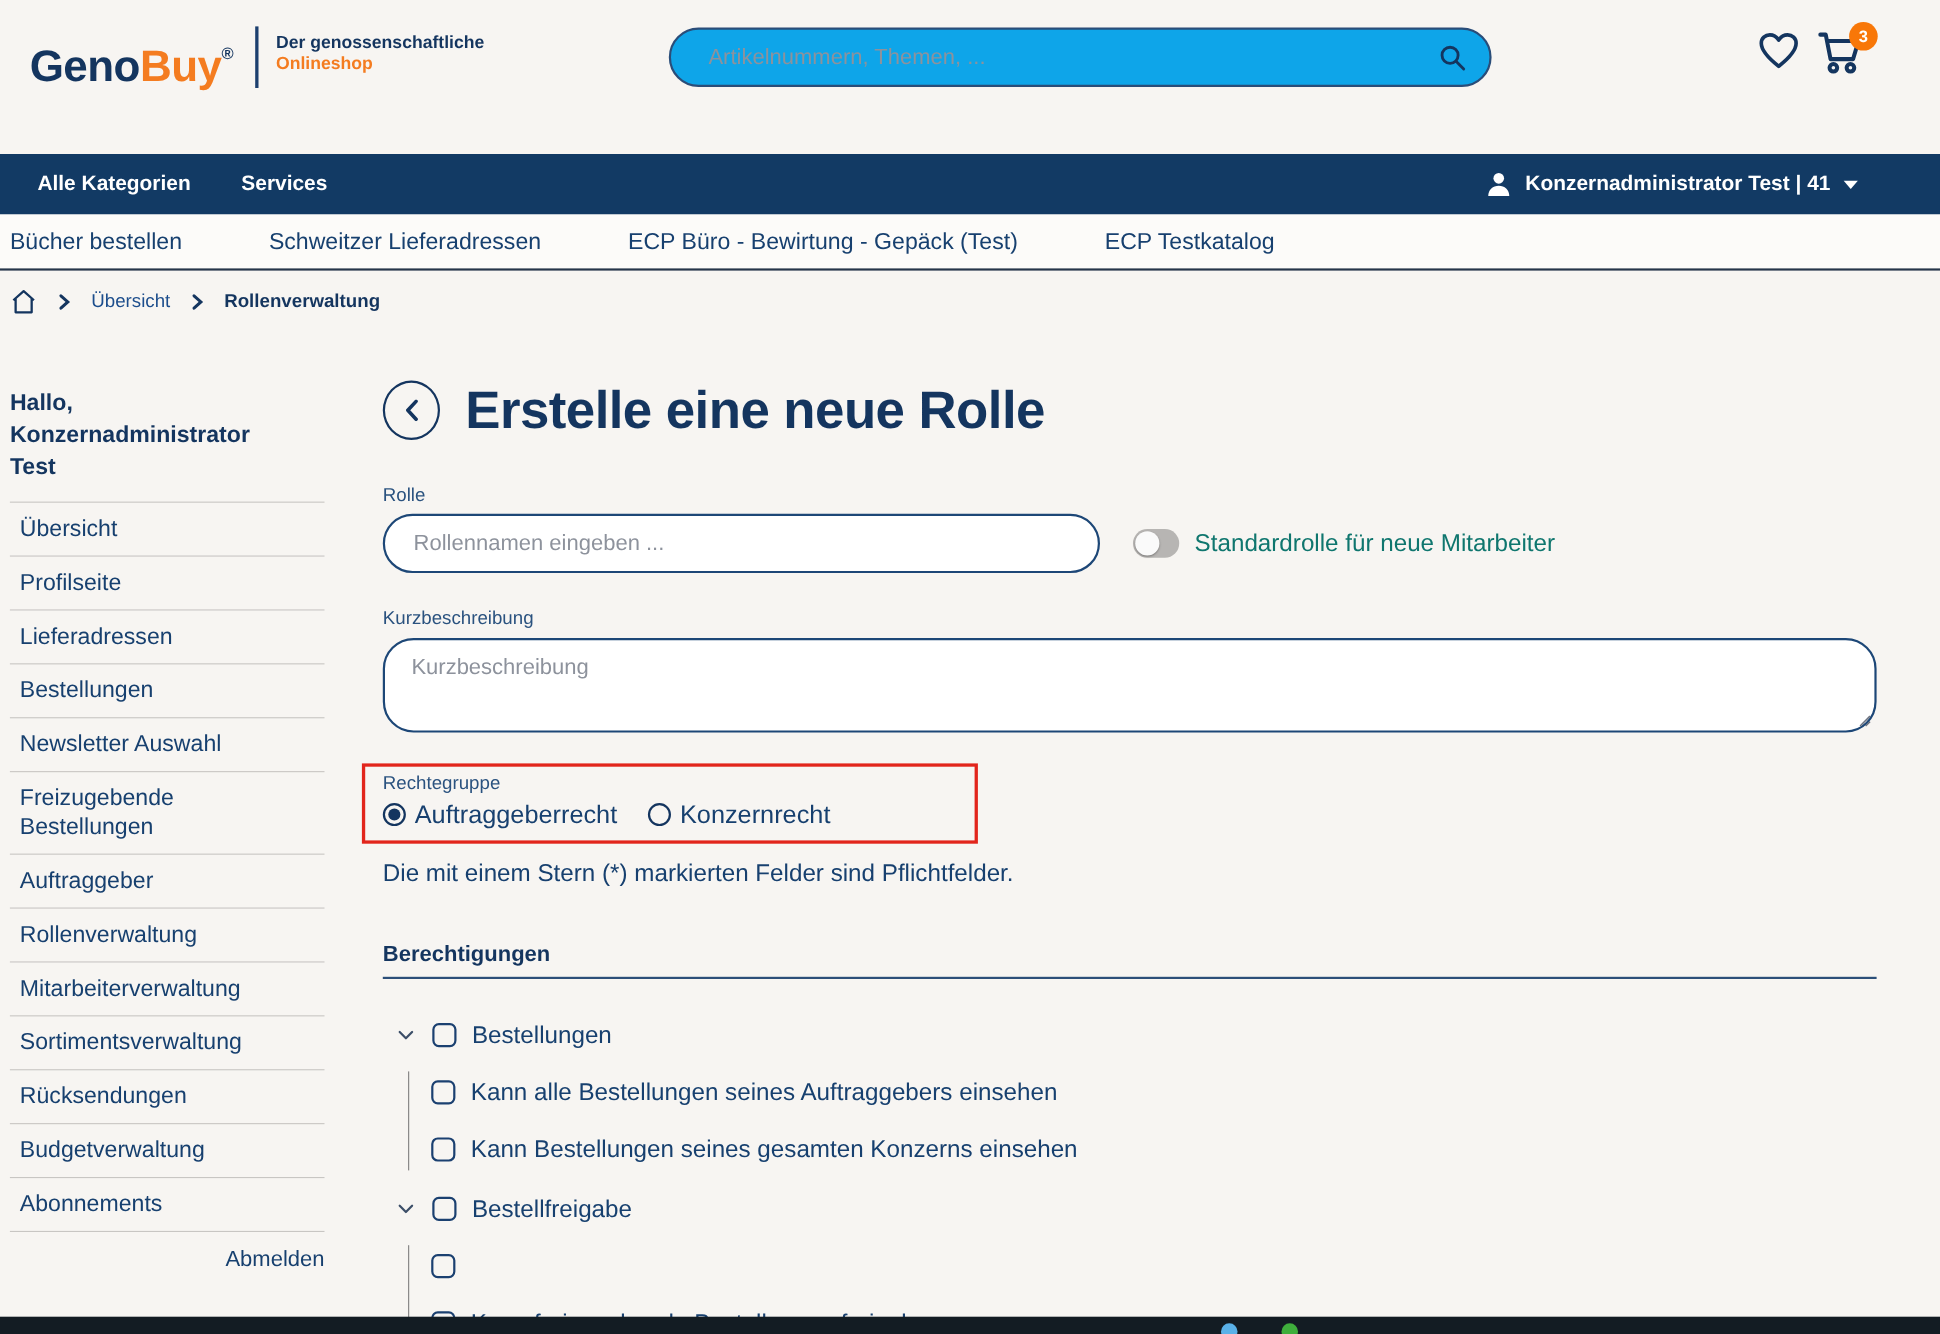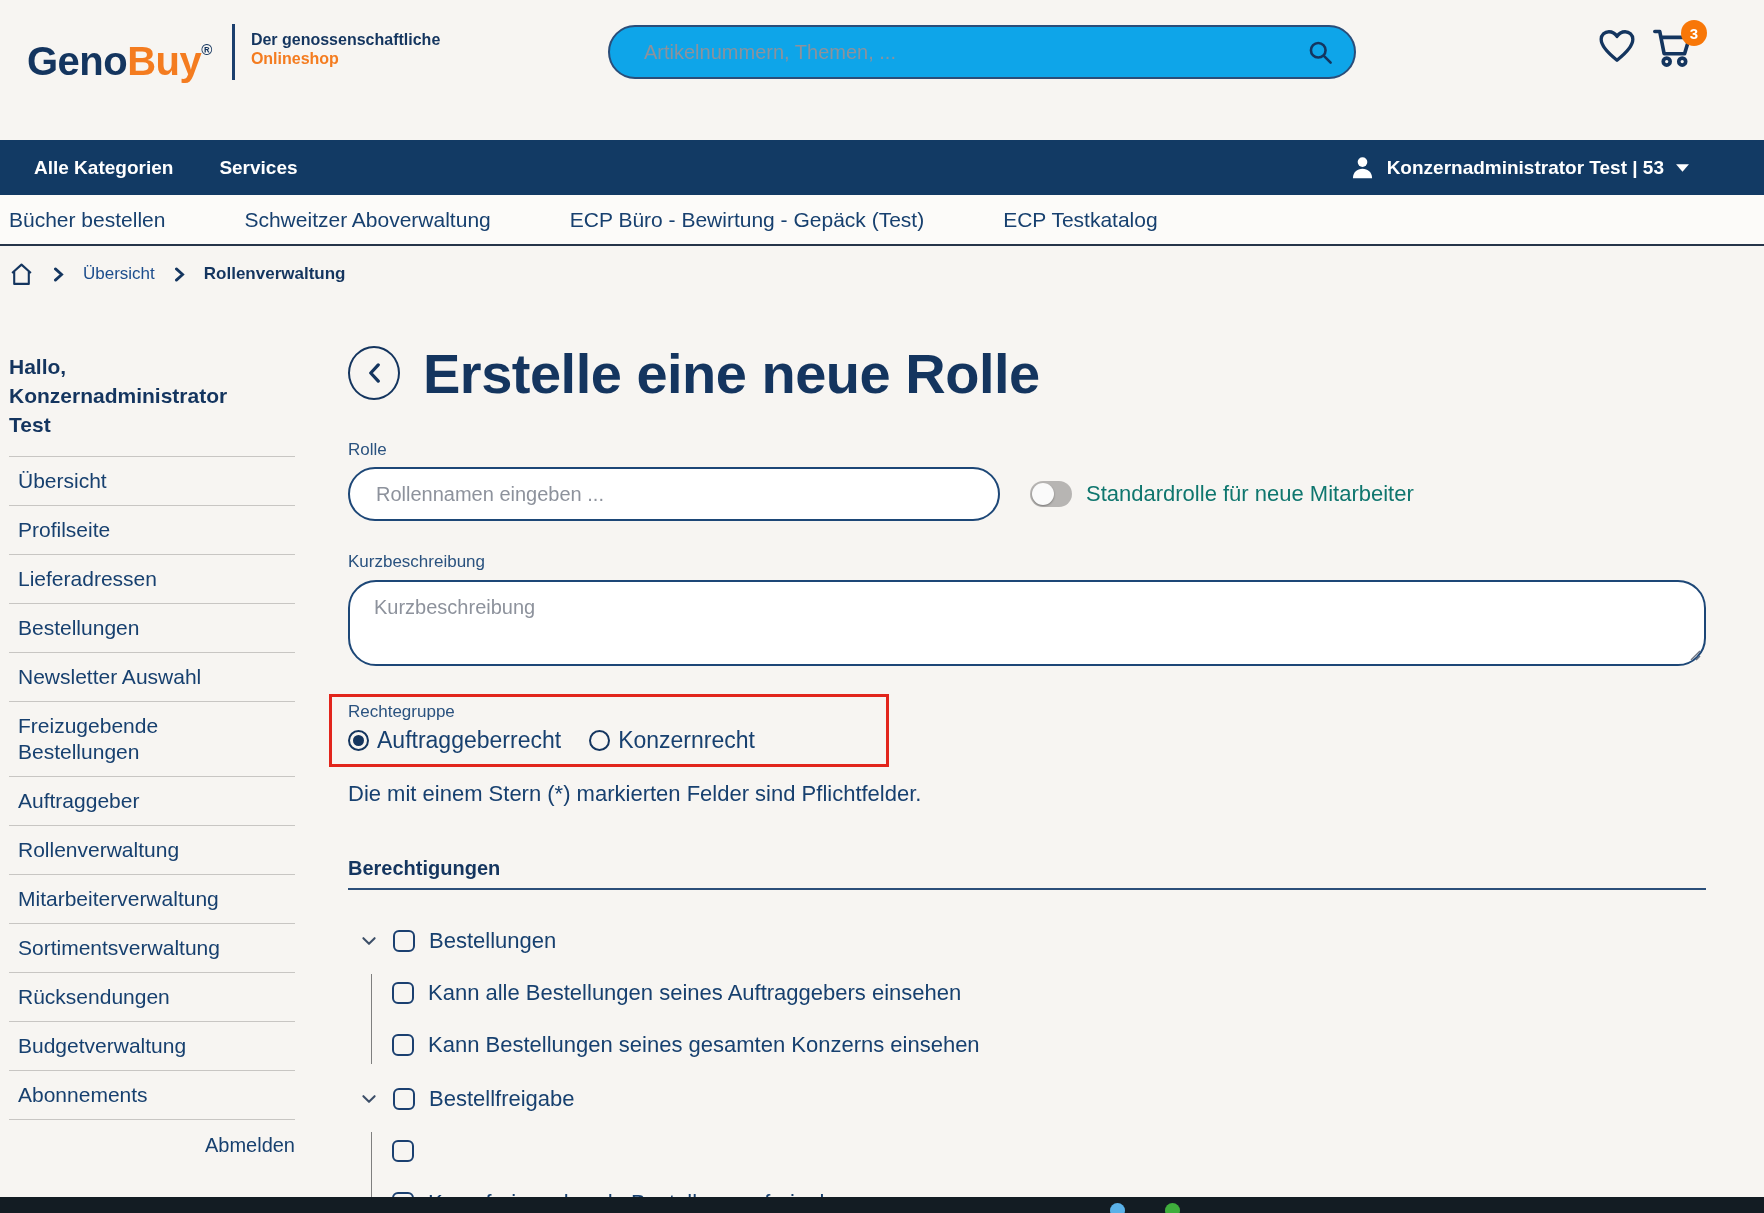--- a/index.html
+++ b/index.html
@@ -72,21 +72,21 @@
   }
   .sidebar-logout { padding:14px 0 0 41px; font-size:20px; color:#17406f; cursor:pointer;text-align:right; }
   
   .main { position:absolute; left:348px; top:306px; width:1358px; }
   .title-row { margin-top:40px; height:54px; display:flex; align-items:center; }
   .back-btn {
     width:52px; height:54px; border-radius:50%; border:2.5px solid #14355f;
     background:transparent; display:flex; align-items:center; justify-content:center;
     cursor:pointer; flex:0 0 auto;
   }
-  .page-title { margin-left:23px; font-size:56px; font-weight:bold; color:#14355f; letter-spacing:-0.5px; }
+  .page-title { margin-left:23px; font-size:48px; font-weight:bold; color:#14355f; letter-spacing:-0.5px; }
   .field-label { margin-top:40px; font-size:17px; color:#2a527f; }
   .role-row { margin-top:7px; height:54px; display:flex; align-items:center; }
   .role-input {
     width:652px; height:54px; border:2px solid #1d4777; border-radius:27px;
     background:#ffffff; padding:16px 26px; font-size:20px; color:#33405a;
     font-family:"Liberation Sans", sans-serif; outline:none;
   }
   .role-input::placeholder { color:#8d929c; }
   .toggle { margin-left:30px; width:42px; height:26px; border-radius:13px; background:#b7b5b3; position:relative; cursor:pointer; flex:0 0 auto; }
   .toggle-knob {
@@ -187,30 +187,30 @@
   <div class="navbar">
     <div class="nav-left">
       <div class="nav-item">Alle Kategorien</div>
       <div class="nav-item">Services</div>
     </div>
     <div class="nav-user">
       <svg width="27" height="27" viewBox="0 0 24 24" fill="#ffffff">
         <circle cx="12" cy="7.2" r="4.3"></circle>
         <path d="M3.5 21.5 C 3.5 16.4, 7.3 13.2, 12 13.2 C 16.7 13.2, 20.5 16.4, 20.5 21.5 Z"></path>
       </svg>
-      <span class="nav-user-label">Konzernadministrator Test | 53</span>
+      <span class="nav-user-label">Konzernadministrator Test | 41</span>
       <svg width="15" height="10" viewBox="0 0 14 9" fill="#ffffff">
           <polygon points="1,1 13,1 7,8"></polygon>
         </svg>
     </div>
   </div>
 
   <div class="subnav">
     <div class="subnav-item">Bücher bestellen</div>
-    <div class="subnav-item">Schweitzer Aboverwaltung</div>
+    <div class="subnav-item">Schweitzer Lieferadressen</div>
     <div class="subnav-item">ECP Büro - Bewirtung - Gepäck (Test)</div>
     <div class="subnav-item">ECP Testkatalog</div>
   </div>
 
   <div class="breadcrumb">
     <svg width="25" height="24" viewBox="0 0 24 23" fill="none" stroke="#14355f" stroke-width="2" stroke-linejoin="round" style="cursor:pointer">
       <path d="M3 10.5 L12 2.5 L21 10.5 M5 9 V21 H19 V9"></path>
     </svg>
     <svg width="11" height="15" viewBox="0 0 8 12" fill="none" stroke="#14355f" stroke-width="2.2" stroke-linecap="round">
         <polyline points="1.5,1.5 6.5,6 1.5,10.5"></polyline>

